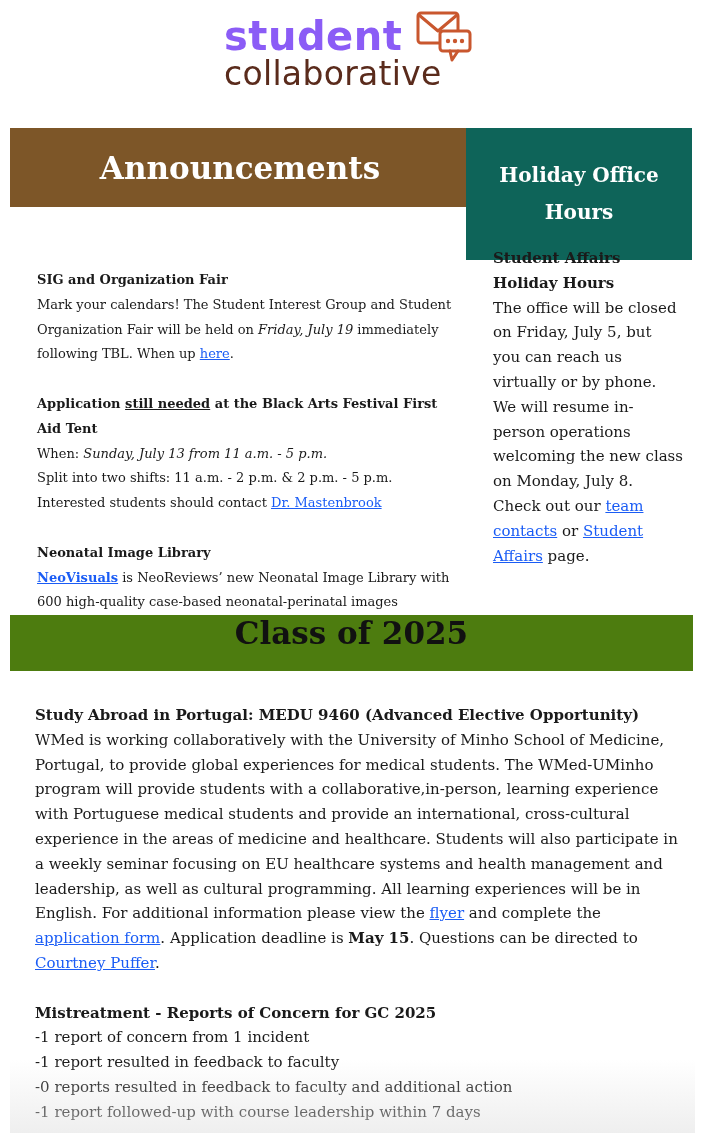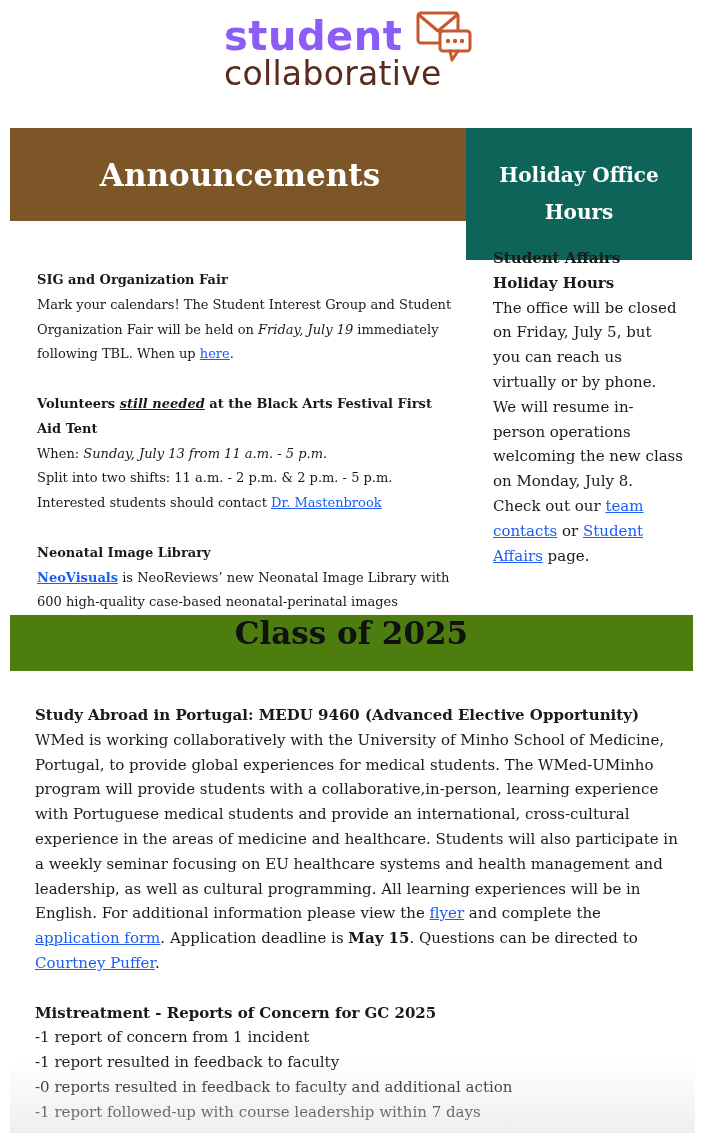--- a/index.html
+++ b/index.html
@@ -18,21 +18,21 @@
       color: #8b5cf6; line-height: 44px;
     }
     .logo-word2 {
       position: absolute; left: 2px; top: 44px;
       font-family: "DejaVu Sans", "Liberation Sans", sans-serif;
       font-size: 33px; color: #5a2b1c; line-height: 40px; letter-spacing: 0.3px;
     }
     .logo-icon { position: absolute; left: 192px; top: 0px; width: 60px; height: 56px; }
 
     .ann-banner {
-      position: absolute; left: 10px; top: 128px; width: 460px; height: 93px;
+      position: absolute; left: 10px; top: 128px; width: 460px; height: 79px;
       background: #7d5628; color: #ffffff;
       display: flex; align-items: center; justify-content: center;
       font-weight: bold; font-size: 31px; letter-spacing: 0px;
     }
     .hol-banner {
       position: absolute; left: 466px; top: 128px; width: 226px; height: 132px;
       background: #0e6459; color: #ffffff;
       display: flex; align-items: center; justify-content: center; text-align: center;
       font-weight: bold; font-size: 20px; line-height: 37px;
     }
@@ -41,21 +41,21 @@
     .col-left {
       position: absolute; left: 37px; top: 232px; width: 420px;
       font-size: 13px; line-height: 24.8px; margin-top: 36px;
     }
     .col-right {
       position: absolute; left: 493px; top: 246px; width: 190px;
       font-size: 15px; line-height: 24.8px;
     }
     .block { margin: 0 0 24.8px 0; }
     .title { font-weight: bold; }
-    .u { text-decoration: underline; font-style: italic; }
+    .u { text-decoration: underline; }
     a, .link { color: #1a5cf5; text-decoration: underline; }
     .bold-link { font-weight: bold; }
     p { margin: 0; }
 
     .class-banner {
       position: absolute; left: 10px; top: 615px; width: 683px; height: 56px;
       background: #4d7c0f; color: #111111;
       display: flex; justify-content: center;
       font-weight: bold; font-size: 31px;
     }
@@ -98,21 +98,21 @@
   <span>Holiday Office Hours</span>
 </div>
 
 <div class="col-left">
   <div class="block">
     <p class="title">SIG and Organization Fair</p>
     <p><span>Mark your calendars! The Student Interest Group and Student Organization Fair will be held on </span><em>Friday, July 19</em><span> immediately following TBL. When up </span><a class="link">here</a><span>.</span></p>
   </div>
 
   <div class="block">
-    <p class="title"><span>Volunteers </span><span class="u">still needed</span><span> at the Black Arts Festival First Aid Tent</span></p>
+    <p class="title"><span>Application </span><span class="u">still needed</span><span> at the Black Arts Festival First Aid Tent</span></p>
     <p><span>When: </span><em>Sunday, July 13 from 11 a.m. - 5 p.m.</em></p>
     <p>Split into two shifts: 11 a.m. - 2 p.m. &amp; 2 p.m. - 5 p.m.</p>
     <p><span>Interested students should contact </span><a class="link">Dr. Mastenbrook</a></p>
   </div>
 
   <div class="block">
     <p class="title">Neonatal Image Library</p>
     <p><a class="link bold-link">NeoVisuals</a><span> is NeoReviews’ new Neonatal Image Library with 600 high-quality case-based neonatal-perinatal images organized by body system.</span></p>
   </div>
 </div>

